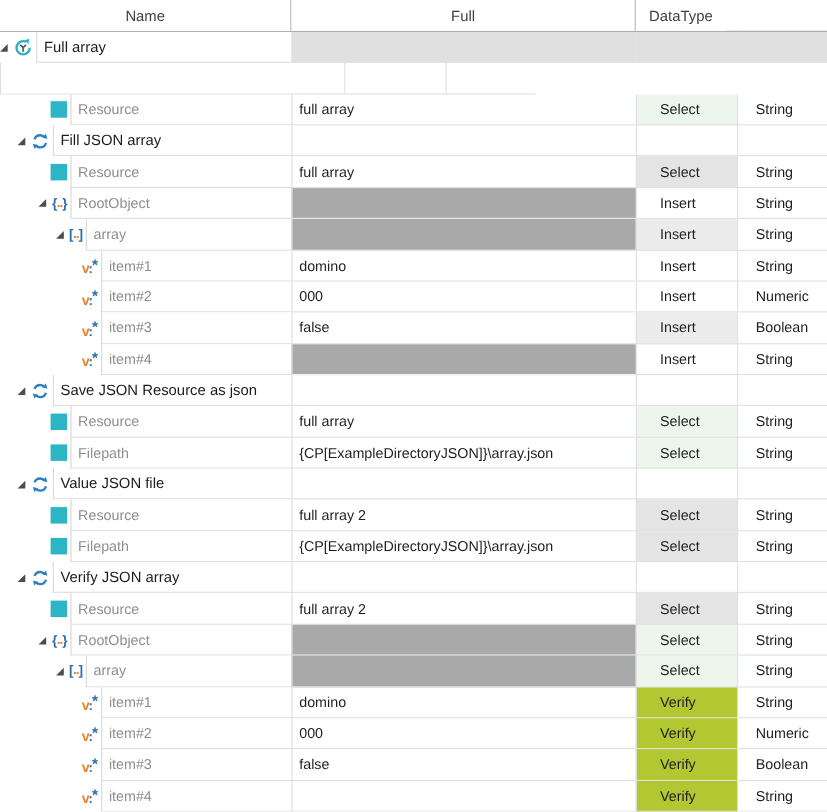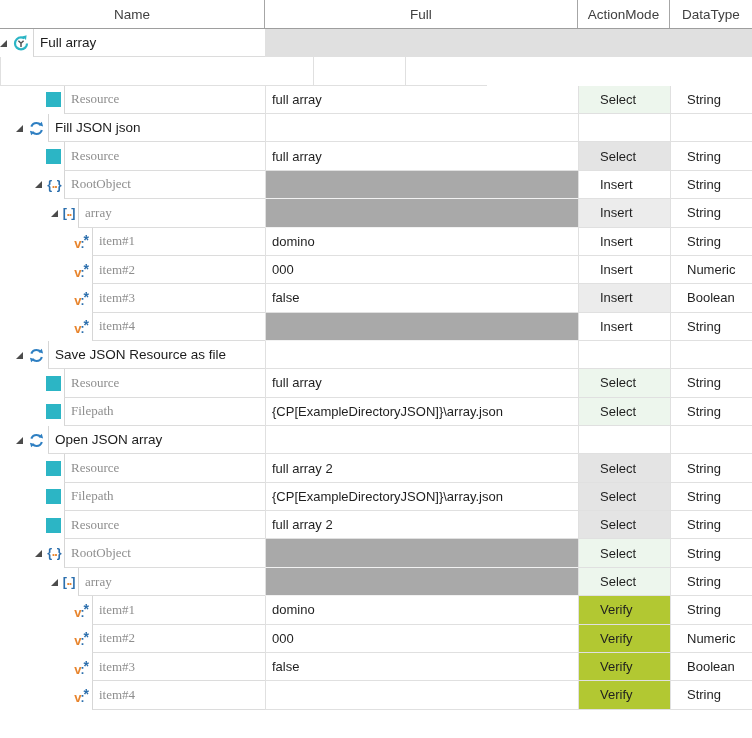--- a/index.html
+++ b/index.html
@@ -27,21 +27,21 @@
   .gutter{
     display:flex;align-items:center;justify-content:flex-end;
     gap:3px;padding-right:3px;flex:none;
   }
   .label-box{
     flex:1;display:flex;align-items:center;
     border-left:1px solid #d6d6d6;border-bottom:1px solid #dcdcdc;
     padding-left:6px;overflow:hidden;white-space:nowrap;
   }
   .label-box.section .label{color:#1c1c1c;font-size:13.5px;}
-  .label-box.param .label{color:#8e8e8e;font-family:Liberation Serif, serif;}
+  .label-box.param .label{color:#8e8e8e;}
   .value-cell{width:313px;border-left:1px solid #e0e0e0;border-bottom:1px solid #e0e0e0;
     display:flex;align-items:center;padding-left:6px;overflow:hidden;white-space:nowrap;}
   .action-cell{width:92px;border-left:1px solid #e0e0e0;border-bottom:1px solid #e0e0e0;
     display:flex;align-items:center;padding-left:21px;}
   .dtype-cell{width:82px;border-left:1px solid #e0e0e0;border-bottom:1px solid #e0e0e0;
     display:flex;align-items:center;padding-left:16px;}
   
   .bg-rowgray{background:var(--row-gray);}
   .bg-dark{background:var(--dark-gray);border-bottom-color:#f2f2f2;}
   .bg-green{background:var(--select-green);}
@@ -64,21 +64,20 @@
   .vglyph .colon{color:var(--brace-blue);margin-left:-1px;}
   .vglyph .star{color:var(--brace-blue);font-size:14px;vertical-align:3px;margin-left:-1px;}
 </style>
 </head>
 <body>
 
 <div class="app">
   <div class="hrow">
     <div class="hcell h-name">Name</div>
     <div class="hcell h-value">Full</div>
-    <div class="hcell h-action">ActionMode</div>
     <div class="hcell h-dtype">DataType</div>
   </div>
   <div>
       <div class="trow">
         <div class="cell name-cell">
           <div class="gutter" style="width: 33px;">
             <div class="expander"></div>
             <span class="icon">
               <svg width="18" height="18" viewBox="0 0 18 18">
                 <circle cx="9" cy="9.4" r="6" fill="none" stroke="#2cb5c5" stroke-width="2.2" stroke-dasharray="31 6.7"></circle>
@@ -127,21 +126,21 @@
             <div class="expander"></div>
             <span class="icon">
               <svg width="17" height="17" viewBox="0 0 16 16">
                 <circle cx="8" cy="8" r="5.2" fill="none" stroke="#2e7fc2" stroke-width="2" stroke-dasharray="10.5 5.8" stroke-dashoffset="-1.5"></circle>
                 <polygon points="14.2,6.0 9.8,4.8 13.0,1.6" fill="#2e7fc2"></polygon>
                 <polygon points="1.8,10.0 6.2,11.2 3.0,14.4" fill="#2e7fc2"></polygon>
               </svg>
             </span>
           </div>
           <div class="label-box section">
-            <span class="label">Fill JSON json</span>
+            <span class="label">Fill JSON array</span>
           </div>
         </div>
         <div class="cell value-cell "></div>
         <div class="cell action-cell "></div>
         <div class="cell dtype-cell "></div>
       </div>
       <div class="trow">
         <div class="cell name-cell">
           <div class="gutter" style="width: 64px;">
             <span class="icon">
@@ -290,21 +289,21 @@
             <div class="expander"></div>
             <span class="icon">
               <svg width="17" height="17" viewBox="0 0 16 16">
                 <circle cx="8" cy="8" r="5.2" fill="none" stroke="#2e7fc2" stroke-width="2" stroke-dasharray="10.5 5.8" stroke-dashoffset="-1.5"></circle>
                 <polygon points="14.2,6.0 9.8,4.8 13.0,1.6" fill="#2e7fc2"></polygon>
                 <polygon points="1.8,10.0 6.2,11.2 3.0,14.4" fill="#2e7fc2"></polygon>
               </svg>
             </span>
           </div>
           <div class="label-box section">
-            <span class="label">Save JSON Resource as file</span>
+            <span class="label">Save JSON Resource as json</span>
           </div>
         </div>
         <div class="cell value-cell "></div>
         <div class="cell action-cell "></div>
         <div class="cell dtype-cell "></div>
       </div>
       <div class="trow">
         <div class="cell name-cell">
           <div class="gutter" style="width: 64px;">
             <span class="icon">
@@ -352,21 +351,21 @@
             <div class="expander"></div>
             <span class="icon">
               <svg width="17" height="17" viewBox="0 0 16 16">
                 <circle cx="8" cy="8" r="5.2" fill="none" stroke="#2e7fc2" stroke-width="2" stroke-dasharray="10.5 5.8" stroke-dashoffset="-1.5"></circle>
                 <polygon points="14.2,6.0 9.8,4.8 13.0,1.6" fill="#2e7fc2"></polygon>
                 <polygon points="1.8,10.0 6.2,11.2 3.0,14.4" fill="#2e7fc2"></polygon>
               </svg>
             </span>
           </div>
           <div class="label-box section">
-            <span class="label">Open JSON array</span>
+            <span class="label">Value JSON file</span>
           </div>
         </div>
         <div class="cell value-cell "></div>
         <div class="cell action-cell "></div>
         <div class="cell dtype-cell "></div>
       </div>
       <div class="trow">
         <div class="cell name-cell">
           <div class="gutter" style="width: 64px;">
             <span class="icon">
@@ -400,20 +399,40 @@
         </div>
         <div class="cell value-cell ">
           <span>{CP[ExampleDirectoryJSON]}\array.json</span>
         </div>
         <div class="cell action-cell bg-gray">
           <span>Select</span>
         </div>
         <div class="cell dtype-cell ">
           <span>String</span>
         </div>
+      </div>
+      <div class="trow">
+        <div class="cell name-cell">
+          <div class="gutter" style="width: 48px;">
+            <div class="expander"></div>
+            <span class="icon">
+              <svg width="17" height="17" viewBox="0 0 16 16">
+                <circle cx="8" cy="8" r="5.2" fill="none" stroke="#2e7fc2" stroke-width="2" stroke-dasharray="10.5 5.8" stroke-dashoffset="-1.5"></circle>
+                <polygon points="14.2,6.0 9.8,4.8 13.0,1.6" fill="#2e7fc2"></polygon>
+                <polygon points="1.8,10.0 6.2,11.2 3.0,14.4" fill="#2e7fc2"></polygon>
+              </svg>
+            </span>
+          </div>
+          <div class="label-box section">
+            <span class="label">Verify JSON array</span>
+          </div>
+        </div>
+        <div class="cell value-cell "></div>
+        <div class="cell action-cell "></div>
+        <div class="cell dtype-cell "></div>
       </div>
       <div class="trow">
         <div class="cell name-cell">
           <div class="gutter" style="width: 64px;">
             <span class="icon">
               <span class="sq"></span>
             </span>
           </div>
           <div class="label-box param">
             <span class="label">Resource</span>

